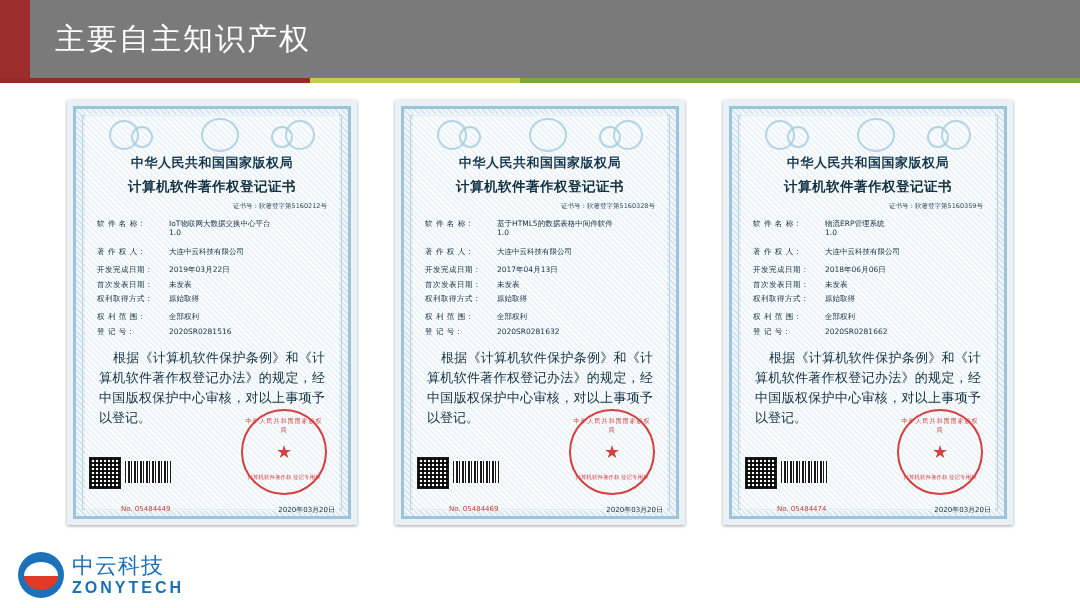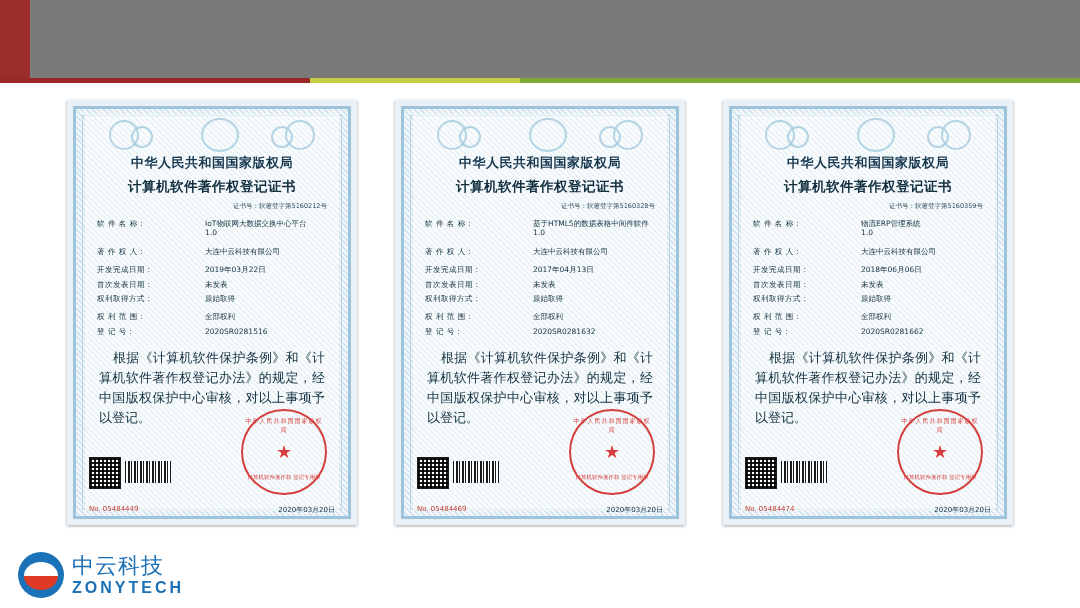--- a/index.html
+++ b/index.html
@@ -135,21 +135,20 @@
     margin-top: 8px;
     padding: 0 6px;
     font-family: "DejaVu Sans", "Liberation Sans", sans-serif;
     font-size: 7.5px;
     color: #12303f;
   }
   .field {
     display: flex;
     margin-bottom: 5px;
     line-height: 1.25;
-    gap: 36px;
   }
   .field-label {
     width: 72px;
     flex: 0 0 72px;
     letter-spacing: 0.5px;
   }
   .field-value {
     flex: 1;
   }
   .field-value .sub {
@@ -226,21 +225,21 @@
   }
 
   .cert-footer {
     position: absolute;
     left: 22px; right: 22px; bottom: 10px;
     display: flex;
     justify-content: space-between;
     font-family: "DejaVu Sans", "Liberation Sans", sans-serif;
     font-size: 7px;
   }
-  .cert-serial { color: #c23b2c; }
+  .cert-serial { color: #c23b2c; margin-left: 32px; }
   .cert-date   { color: #12303f; margin-left: 13px; }
 
   
   .logo {
     position: absolute;
     left: 18px; bottom: 10px;
     display: flex;
     align-items: center;
     gap: 8px;
   }
@@ -284,20 +283,21 @@
     color: #1b6fb5;
     letter-spacing: 3px;
     margin-top: 3px;
   }
 </style>
 </head>
 <body>
 
 <div class="header">
   <div class="header-accent"></div>
+  <div class="header-title">主要自主知识产权</div>
 </div>
 <div class="header-rule">
   <div class="rule-red"></div>
   <div class="rule-mid"></div>
   <div class="rule-green"></div>
 </div>
 
 <div class="cert-row">
 
   <div class="cert">

